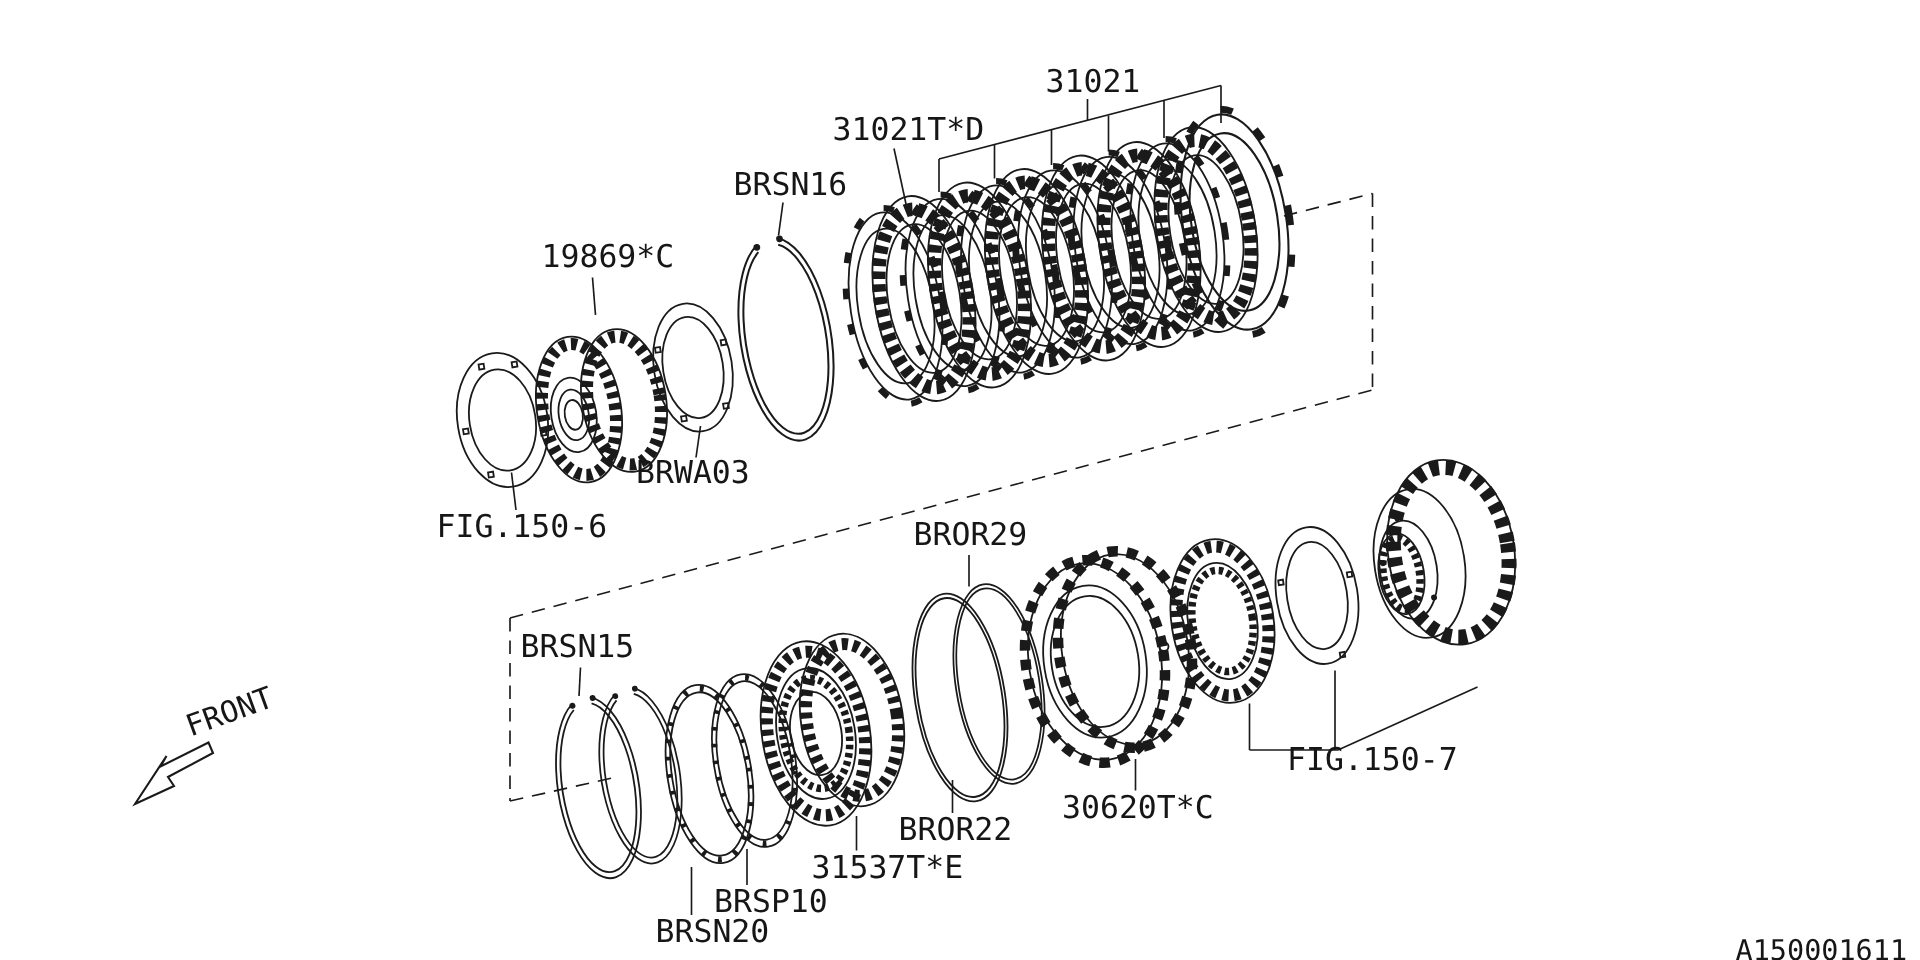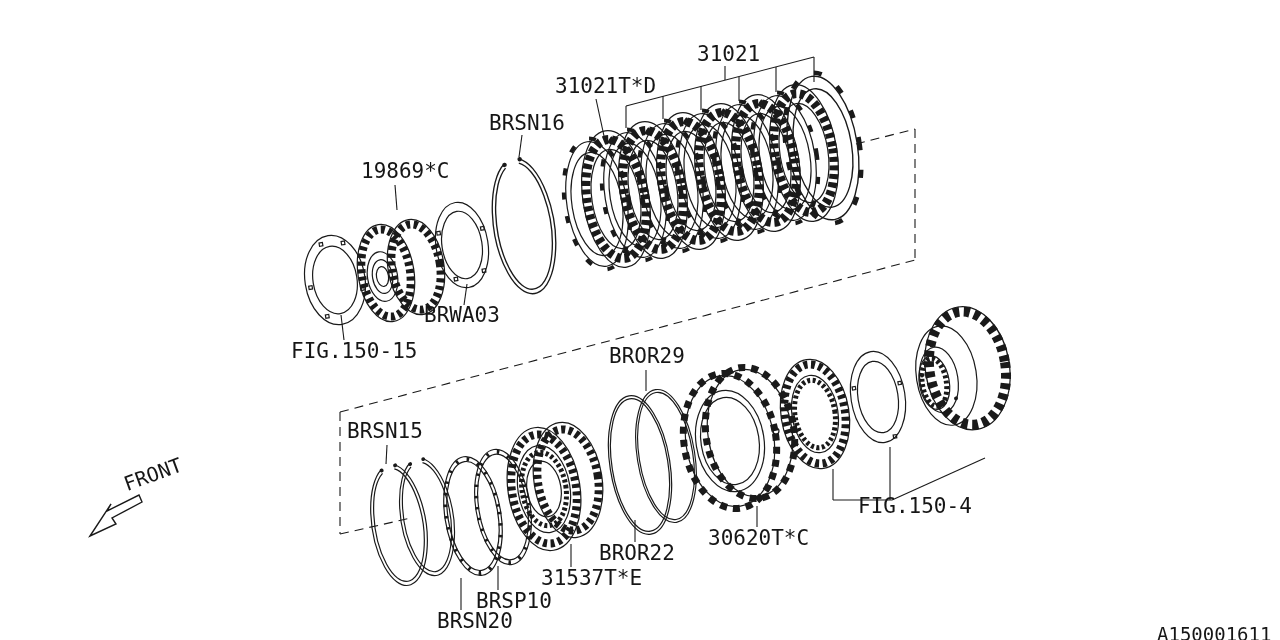--- a/index.html
+++ b/index.html
@@ -219,25 +219,25 @@
   </g>
 
   <path class="arrowfill" d="M90 519 L111 487 L107 494 L139 478 L142 485 L112 501 L116 507 Z"></path>
 </svg>
 
 <div class="lbl" style="left:697px;top:27px">31021</div>
 <div class="lbl" style="left:555px;top:59px">31021T*D</div>
 <div class="lbl" style="left:489px;top:96px">BRSN16</div>
 <div class="lbl" style="left:361px;top:144px">19869*C</div>
 <div class="lbl" style="left:424px;top:288px">BRWA03</div>
-<div class="lbl" style="left:291px;top:324px">FIG.150-15</div>
+<div class="lbl" style="left:291px;top:324px">FIG.150-6</div>
 <div class="lbl" style="left:609px;top:329px">BROR29</div>
 <div class="lbl" style="left:347px;top:404px">BRSN15</div>
 <div class="lbl" style="left:599px;top:526px">BROR22</div>
 <div class="lbl" style="left:541px;top:551px">31537T*E</div>
 <div class="lbl" style="left:476px;top:574px">BRSP10</div>
 <div class="lbl" style="left:437px;top:594px">BRSN20</div>
 <div class="lbl" style="left:708px;top:511px">30620T*C</div>
-<div class="lbl" style="left:858px;top:479px">FIG.150-4</div>
+<div class="lbl" style="left:858px;top:479px">FIG.150-7</div>
 <div class="lbl front" style="left:128px;top:457px">FRONT</div>
 <div class="lbl small" style="left:1157px;top:608px">A150001611</div>
 
 </div>
 
 </body></html>

